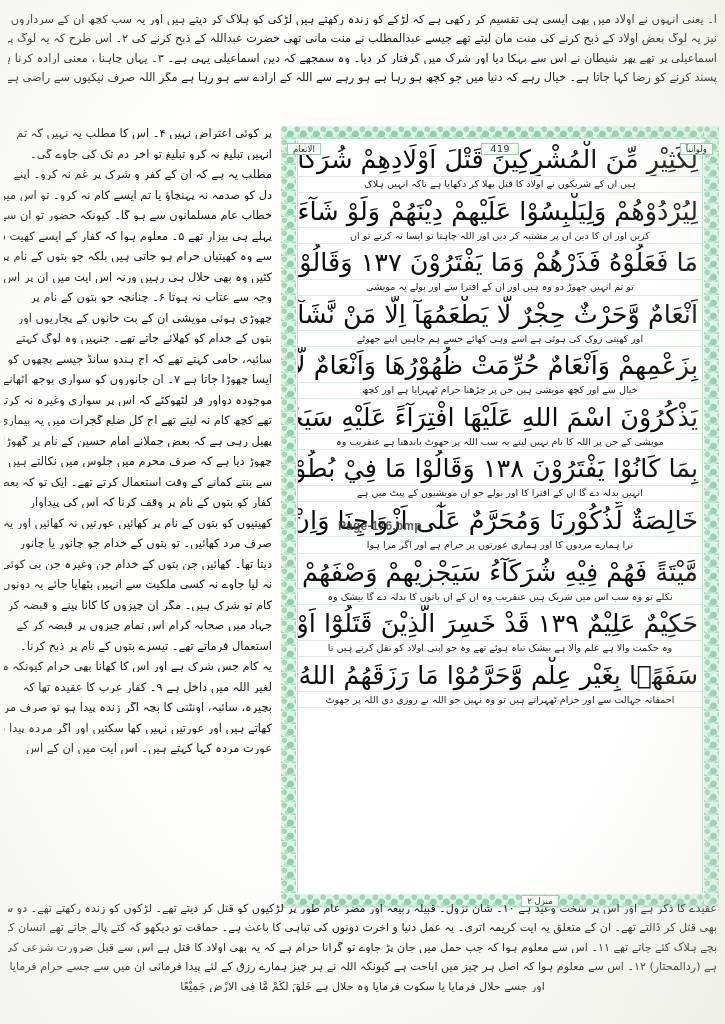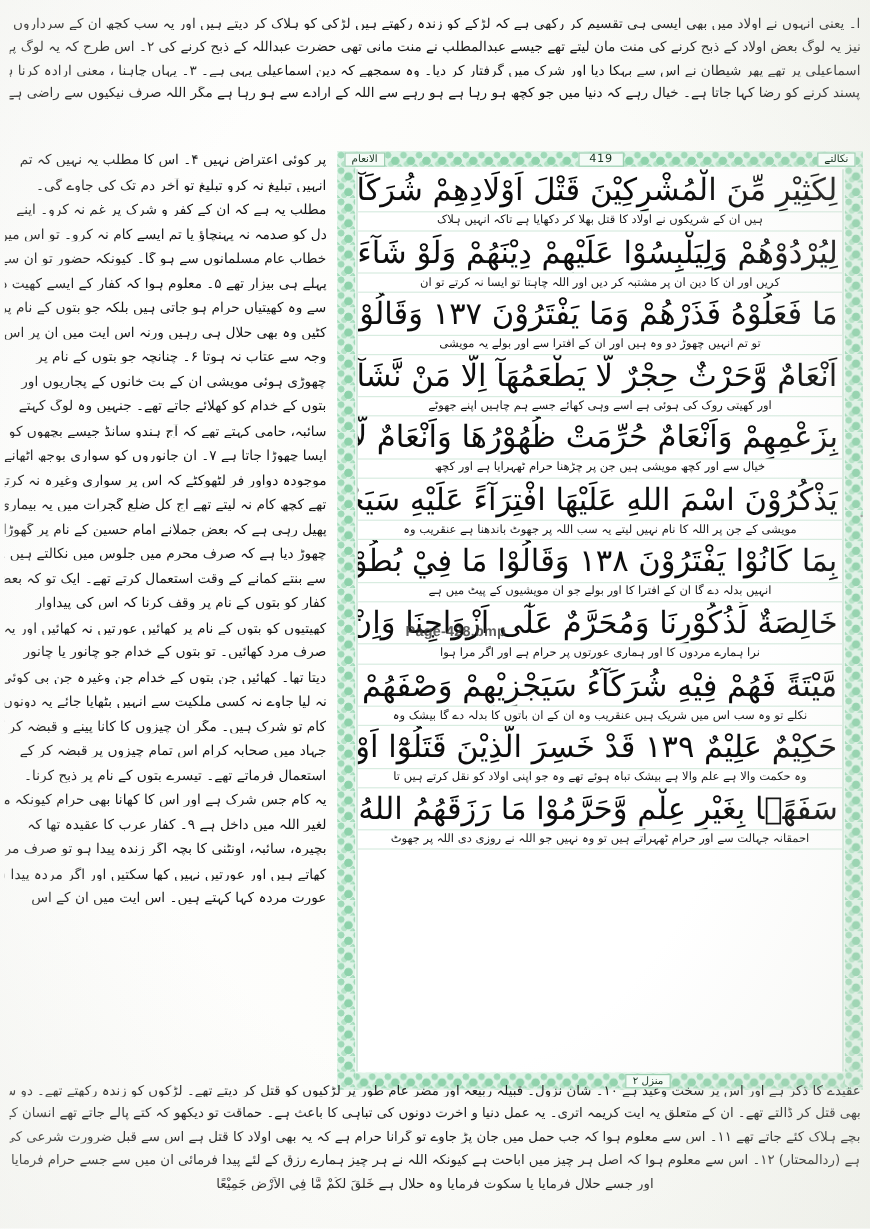--- a/index.html
+++ b/index.html
@@ -71,21 +71,21 @@
       linear-gradient(#dff3e7,#dff3e7);
     background-size:13px 13px,13px 13px,13px 13px,13px 13px,13px 13px,100% 100%;
   }
   #orn-top   { left:0;  top:0;    width:438px; height:13px;}
   #orn-bottom{ left:0;  bottom:0; width:438px; height:14px;}
   #orn-left  { left:0;  top:0;    width:15px;  height:782px;}
   #orn-right { right:0; top:0;    width:15px;  height:782px;}
 
   
   #panel-header{
-    position:absolute;left:0;top:0;width:438px;height:14px;
+    position:absolute;left:0;top:16px;width:438px;height:14px;
     display:flex;align-items:center;justify-content:space-between;
     padding:0 6px;box-sizing:border-box;z-index:5;
   }
   .hdr-box{
     background:#f4fbf6;
     border:1px solid #9ccfb1;
     font-size:8.6px;line-height:10px;
     padding:0px 5px;
     color:#17331f;
     direction:rtl;
@@ -194,21 +194,21 @@
   <div id="quran-panel">
 
     <div class="orn" id="orn-top"></div>
     <div class="orn" id="orn-bottom"></div>
     <div class="orn" id="orn-left"></div>
     <div class="orn" id="orn-right"></div>
 
     <div id="panel-header">
       <div class="hdr-box">الانعام</div>
       <div class="hdr-box num">419</div>
-      <div class="hdr-box">نکالتے</div>
+      <div class="hdr-box">ولواننآ</div>
     </div>
 
     <div id="panel-body">
 
       <div class="verse-group">
         <div class="ayah-line">لِكَثِيْرٍ مِّنَ الْمُشْرِكِيْنَ قَتْلَ اَوْلَادِهِمْ شُرَكَآؤُهُمْ</div>
         <div class="trans-line">ہیں ان کے شریکوں نے اولاد کا قتل بھلا کر دکھایا ہے تاکہ انہیں ہلاک</div>
       </div>
       <div class="verse-group">
         <div class="ayah-line">لِيُرْدُوْهُمْ وَلِيَلْبِسُوْا عَلَيْهِمْ دِيْنَهُمْ وَلَوْ شَآءَ اللهُ</div>
@@ -244,21 +244,21 @@
       </div>
       <div class="verse-group">
         <div class="ayah-line">حَكِيْمٌ عَلِيْمٌ ١٣٩ قَدْ خَسِرَ الَّذِيْنَ قَتَلُوْٓا اَوْلَادَهُمْ</div>
         <div class="trans-line">وہ حکمت والا ہے علم والا ہے بیشک تباہ ہوئے تھے وہ جو اپنی اولاد کو نقل کرتے ہیں تا</div>
       </div>
       <div class="verse-group">
         <div class="ayah-line">سَفَهًۢا بِغَيْرِ عِلْمٍ وَّحَرَّمُوْا مَا رَزَقَهُمُ اللهُ افْتِرَآءً عَلَى</div>
         <div class="trans-line">احمقانہ جہالت سے اور حرام ٹھہراتے ہیں تو وہ نہیں جو اللہ نے روزی دی اللہ پر جھوٹ</div>
       </div>
 
-      <div id="watermark">Page-428.bmp</div>
+      <div id="watermark">Page-176.bmp</div>
     </div>
 
     <div id="panel-footer">
       <div class="hdr-box">منزل ۲</div>
     </div>
   </div>
 
   <div class="urdu-block" id="bottom-commentary">
     <div class="urdu-line">عقیدے کا ذکر ہے اور اس پر سخت وعید ہے ۱۰۔ شان نزول۔ قبیلہ ربیعہ اور مضر عام طور پر لڑکیوں کو قتل کر دیتے تھے۔ لڑکوں کو زندہ رکھتے تھے۔ دو سرے قبیلے لڑکوں</div>
     <div class="urdu-line">بھی قتل کر ڈالتے تھے۔ ان کے متعلق یہ آیت کریمہ اتری۔ یہ عمل دنیا و آخرت دونوں کی تباہی کا باعث ہے۔ حماقت تو دیکھو کہ کتے پالے جاتے تھے انسان کے</div>

